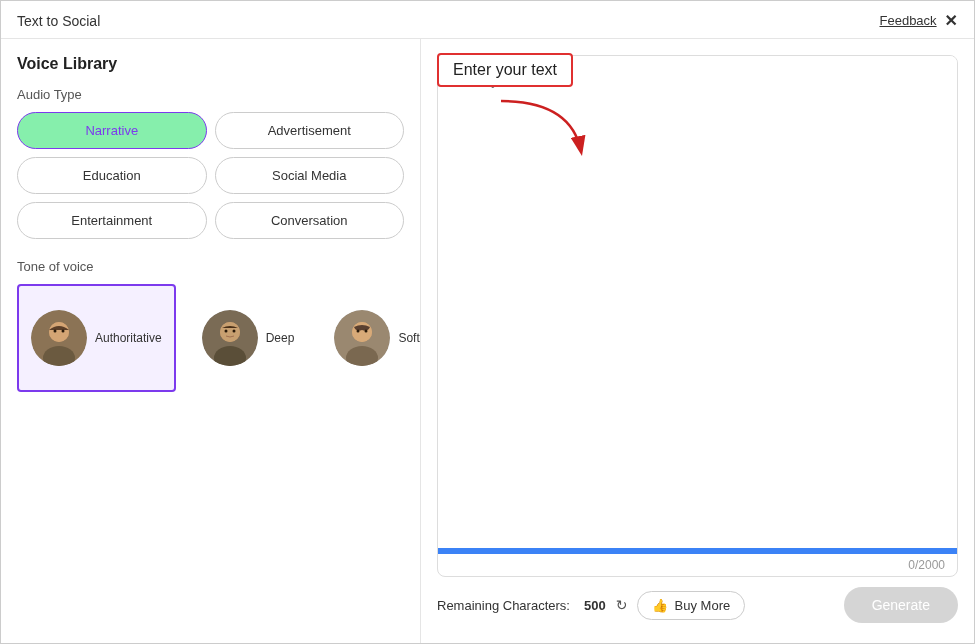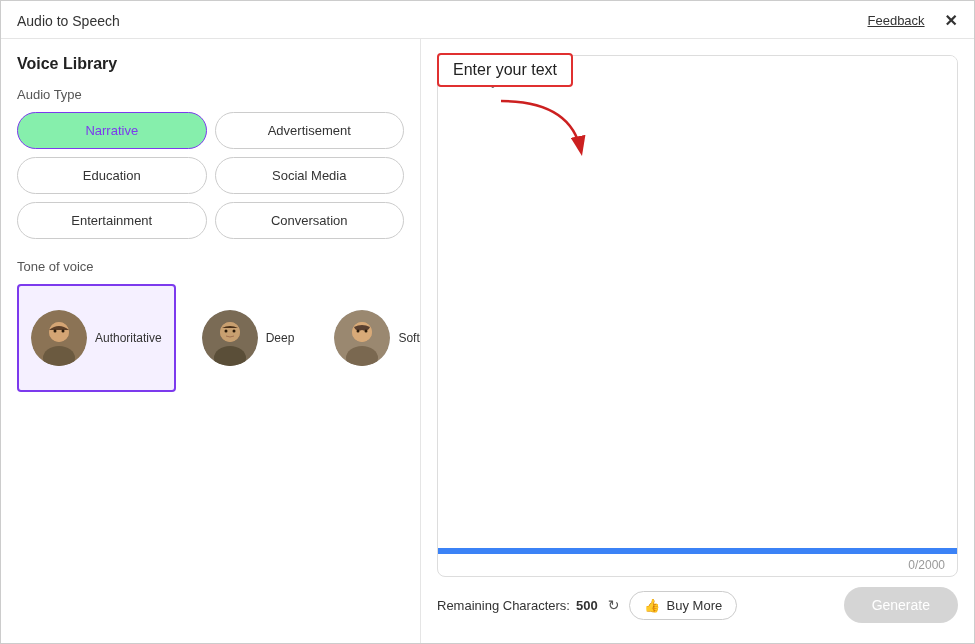--- a/index.html
+++ b/index.html
@@ -20,21 +20,21 @@
       padding: 10px 16px 8px 16px;
       border-bottom: 1px solid #e5e5e5;
     }
     .header-title {
       font-size: 14px;
       color: #333;
     }
     .header-right {
       display: flex;
       align-items: center;
-      gap: 20px;
+      gap: 8px;
     }
     .feedback-link {
       font-size: 13px;
       color: #333;
       text-decoration: underline;
       cursor: pointer;
     }
     .close-btn {
       font-size: 16px;
       color: #333;
@@ -198,21 +198,21 @@
       display: flex;
       align-items: center;
       justify-content: space-between;
       padding: 10px 0 6px 0;
     }
     .remaining-chars {
       font-size: 13px;
       color: #333;
       display: flex;
       align-items: center;
-      gap: 6px;
+      gap: 14px;
     }
     .remaining-chars strong {
       font-weight: 700;
     }
     .refresh-icon {
       cursor: pointer;
       color: #555;
       font-size: 14px;
     }
     .buy-more-btn {
@@ -241,21 +241,21 @@
     
     .arrow-svg {
       width: 120px;
       height: 80px;
     }
   </style>
 </head>
 <body>
 
 <div class="header">
-  <span class="header-title">Audio to Speech</span>
+  <span class="header-title">Text to Social</span>
   <div class="header-right">
     <span class="feedback-link">Feedback</span>
     <button class="close-btn">✕</button>
   </div>
 </div>
 
 <div class="main-layout">
 
   <div class="left-panel">
     <div class="section-title">Voice Library</div>

